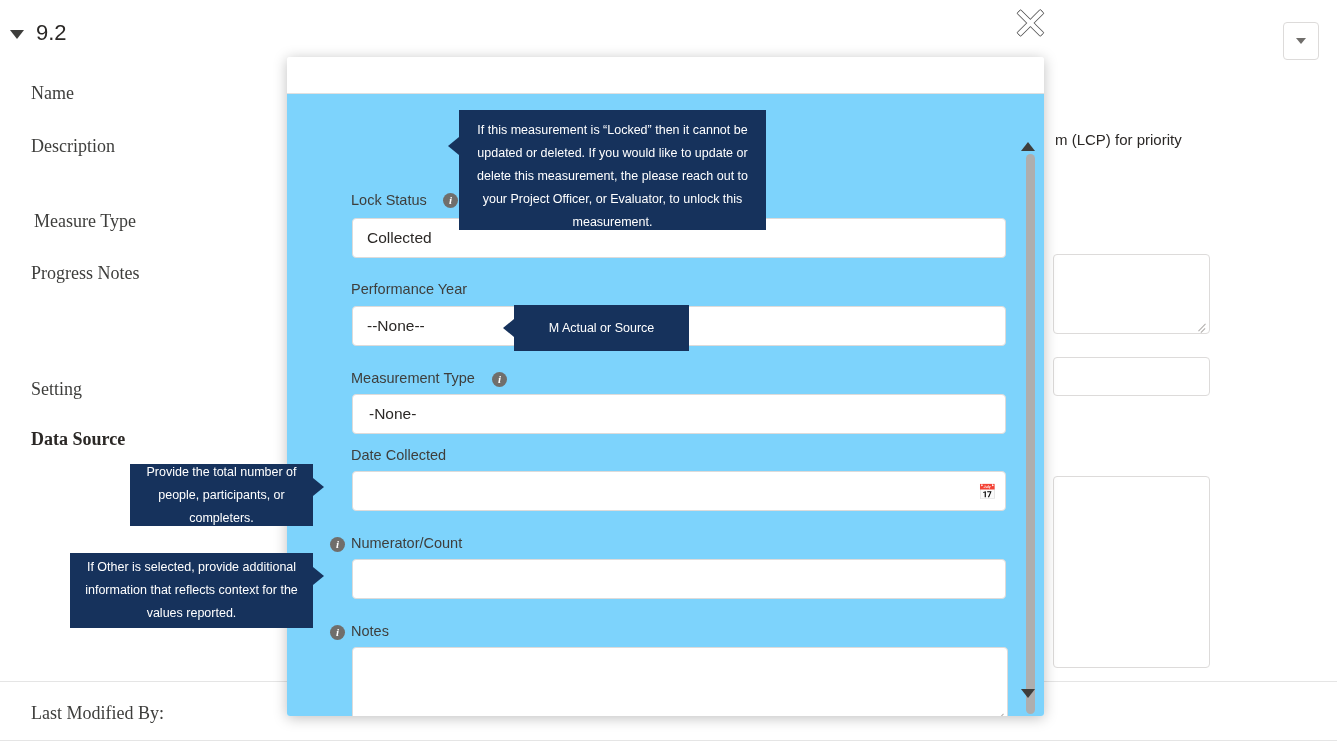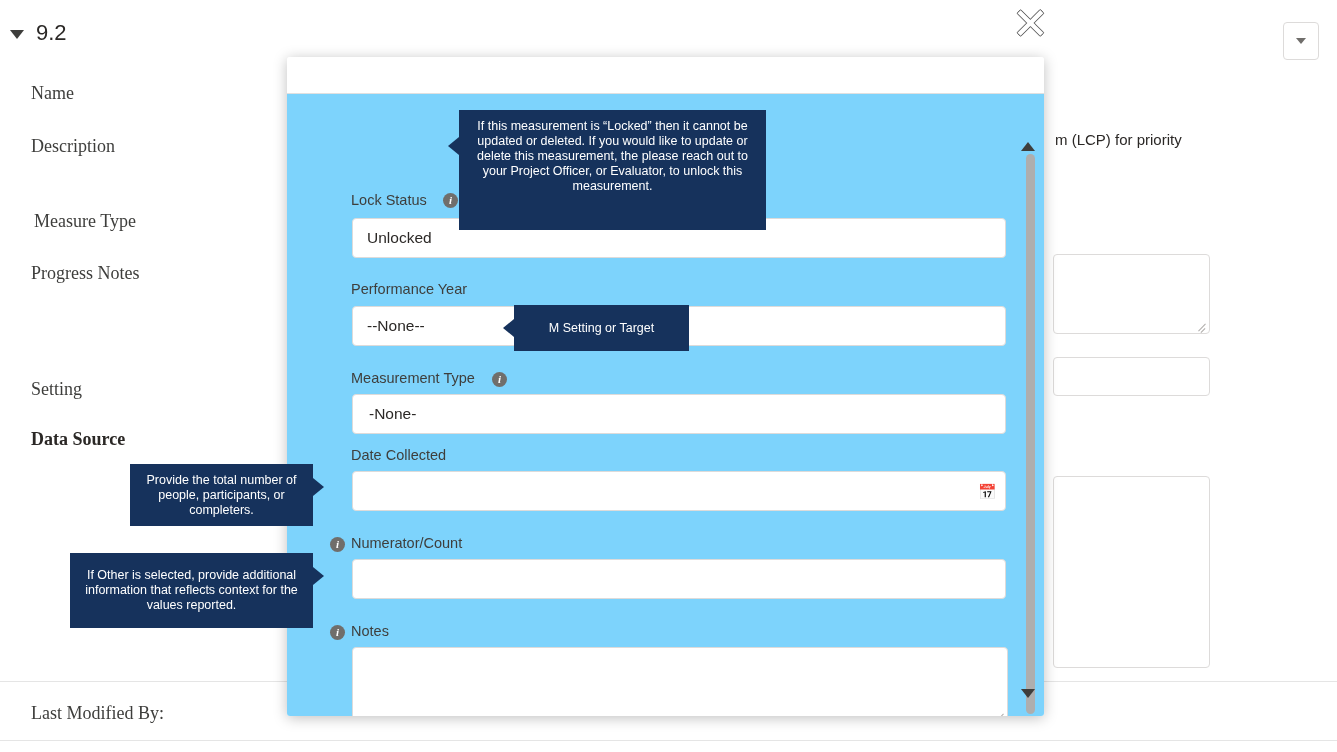--- a/index.html
+++ b/index.html
@@ -198,21 +198,21 @@
     font-size: 15px;
     color: #514f4d;
   }
 
   
   .tooltip {
     position: absolute;
     background: #16325c;
     color: #ffffff;
     font-size: 12.5px;
-    line-height: 15px;
+    line-height: 23px;
     text-align: center;
     padding: 9px 11px;
     box-sizing: border-box;
     z-index: 30;
   }
   .tt-arrow-left, .tt-arrow-right {
     position: absolute;
     width: 0; height: 0;
     border-top: 9px solid transparent;
     border-bottom: 9px solid transparent;
@@ -284,21 +284,21 @@
 
 <div id="modal-overlay">
 
   <div id="modal">
     <div id="modal-header"></div>
 
     <div id="modal-body">
 
       <div class="f-label" style="left:64px; top:98px;">Lock Status</div>
       <div class="info-icon" style="left:156px; top:99px;">i</div>
-      <div class="f-input" style="left:65px; top:124px; width:654px;">Unlocked</div>
+      <div class="f-input" style="left:65px; top:124px; width:654px;">Collected</div>
 
       <div class="f-label" style="left:64px; top:187px;">Performance Year</div>
       <div class="f-input" style="left:65px; top:212px; width:654px;">--None--</div>
 
       <div class="f-label" style="left:64px; top:276px;">Measurement Type</div>
       <div class="info-icon" style="left:205px; top:278px;">i</div>
       <div class="f-input" style="left:65px; top:300px; width:654px;padding-left:16px;">-None-</div>
 
       <div class="f-label" style="left:64px; top:353px;">Date Collected</div>
       <div class="f-input" style="left:65px; top:377px; width:654px;"></div>
@@ -325,21 +325,21 @@
 
   <div class="x-glyph">✕</div>
 
   <div class="tooltip" style="left:459px; top:110px; width:307px; height:120px;">
     <span class="tt-arrow-left" style="top:27px;"></span>
     <span>If this measurement is “Locked” then it cannot be updated or deleted.  If you would like to update or delete this measurement, the please reach out to your Project Officer, or Evaluator, to unlock this measurement.</span>
   </div>
 
   <div class="tooltip" style="left:514px; top:305px; width:175px; height:46px; display:flex; align-items:center; justify-content:center;">
     <span class="tt-arrow-left" style="top:14px;"></span>
-    <span>M Setting or Target</span>
+    <span>M Actual or Source</span>
   </div>
 
   <div class="tooltip" style="left:130px; top:464px; width:183px; height:62px; display:flex; align-items:center; justify-content:center;">
     <span class="tt-arrow-right" style="top:14px;"></span>
     <span>Provide the total number of people, participants, or completers.</span>
   </div>
 
   <div class="tooltip" style="left:70px; top:553px; width:243px; height:75px; display:flex; align-items:center; justify-content:center;">
     <span class="tt-arrow-right" style="top:14px;"></span>
     <span>If Other is selected, provide additional information that reflects context for the values reported.</span>

